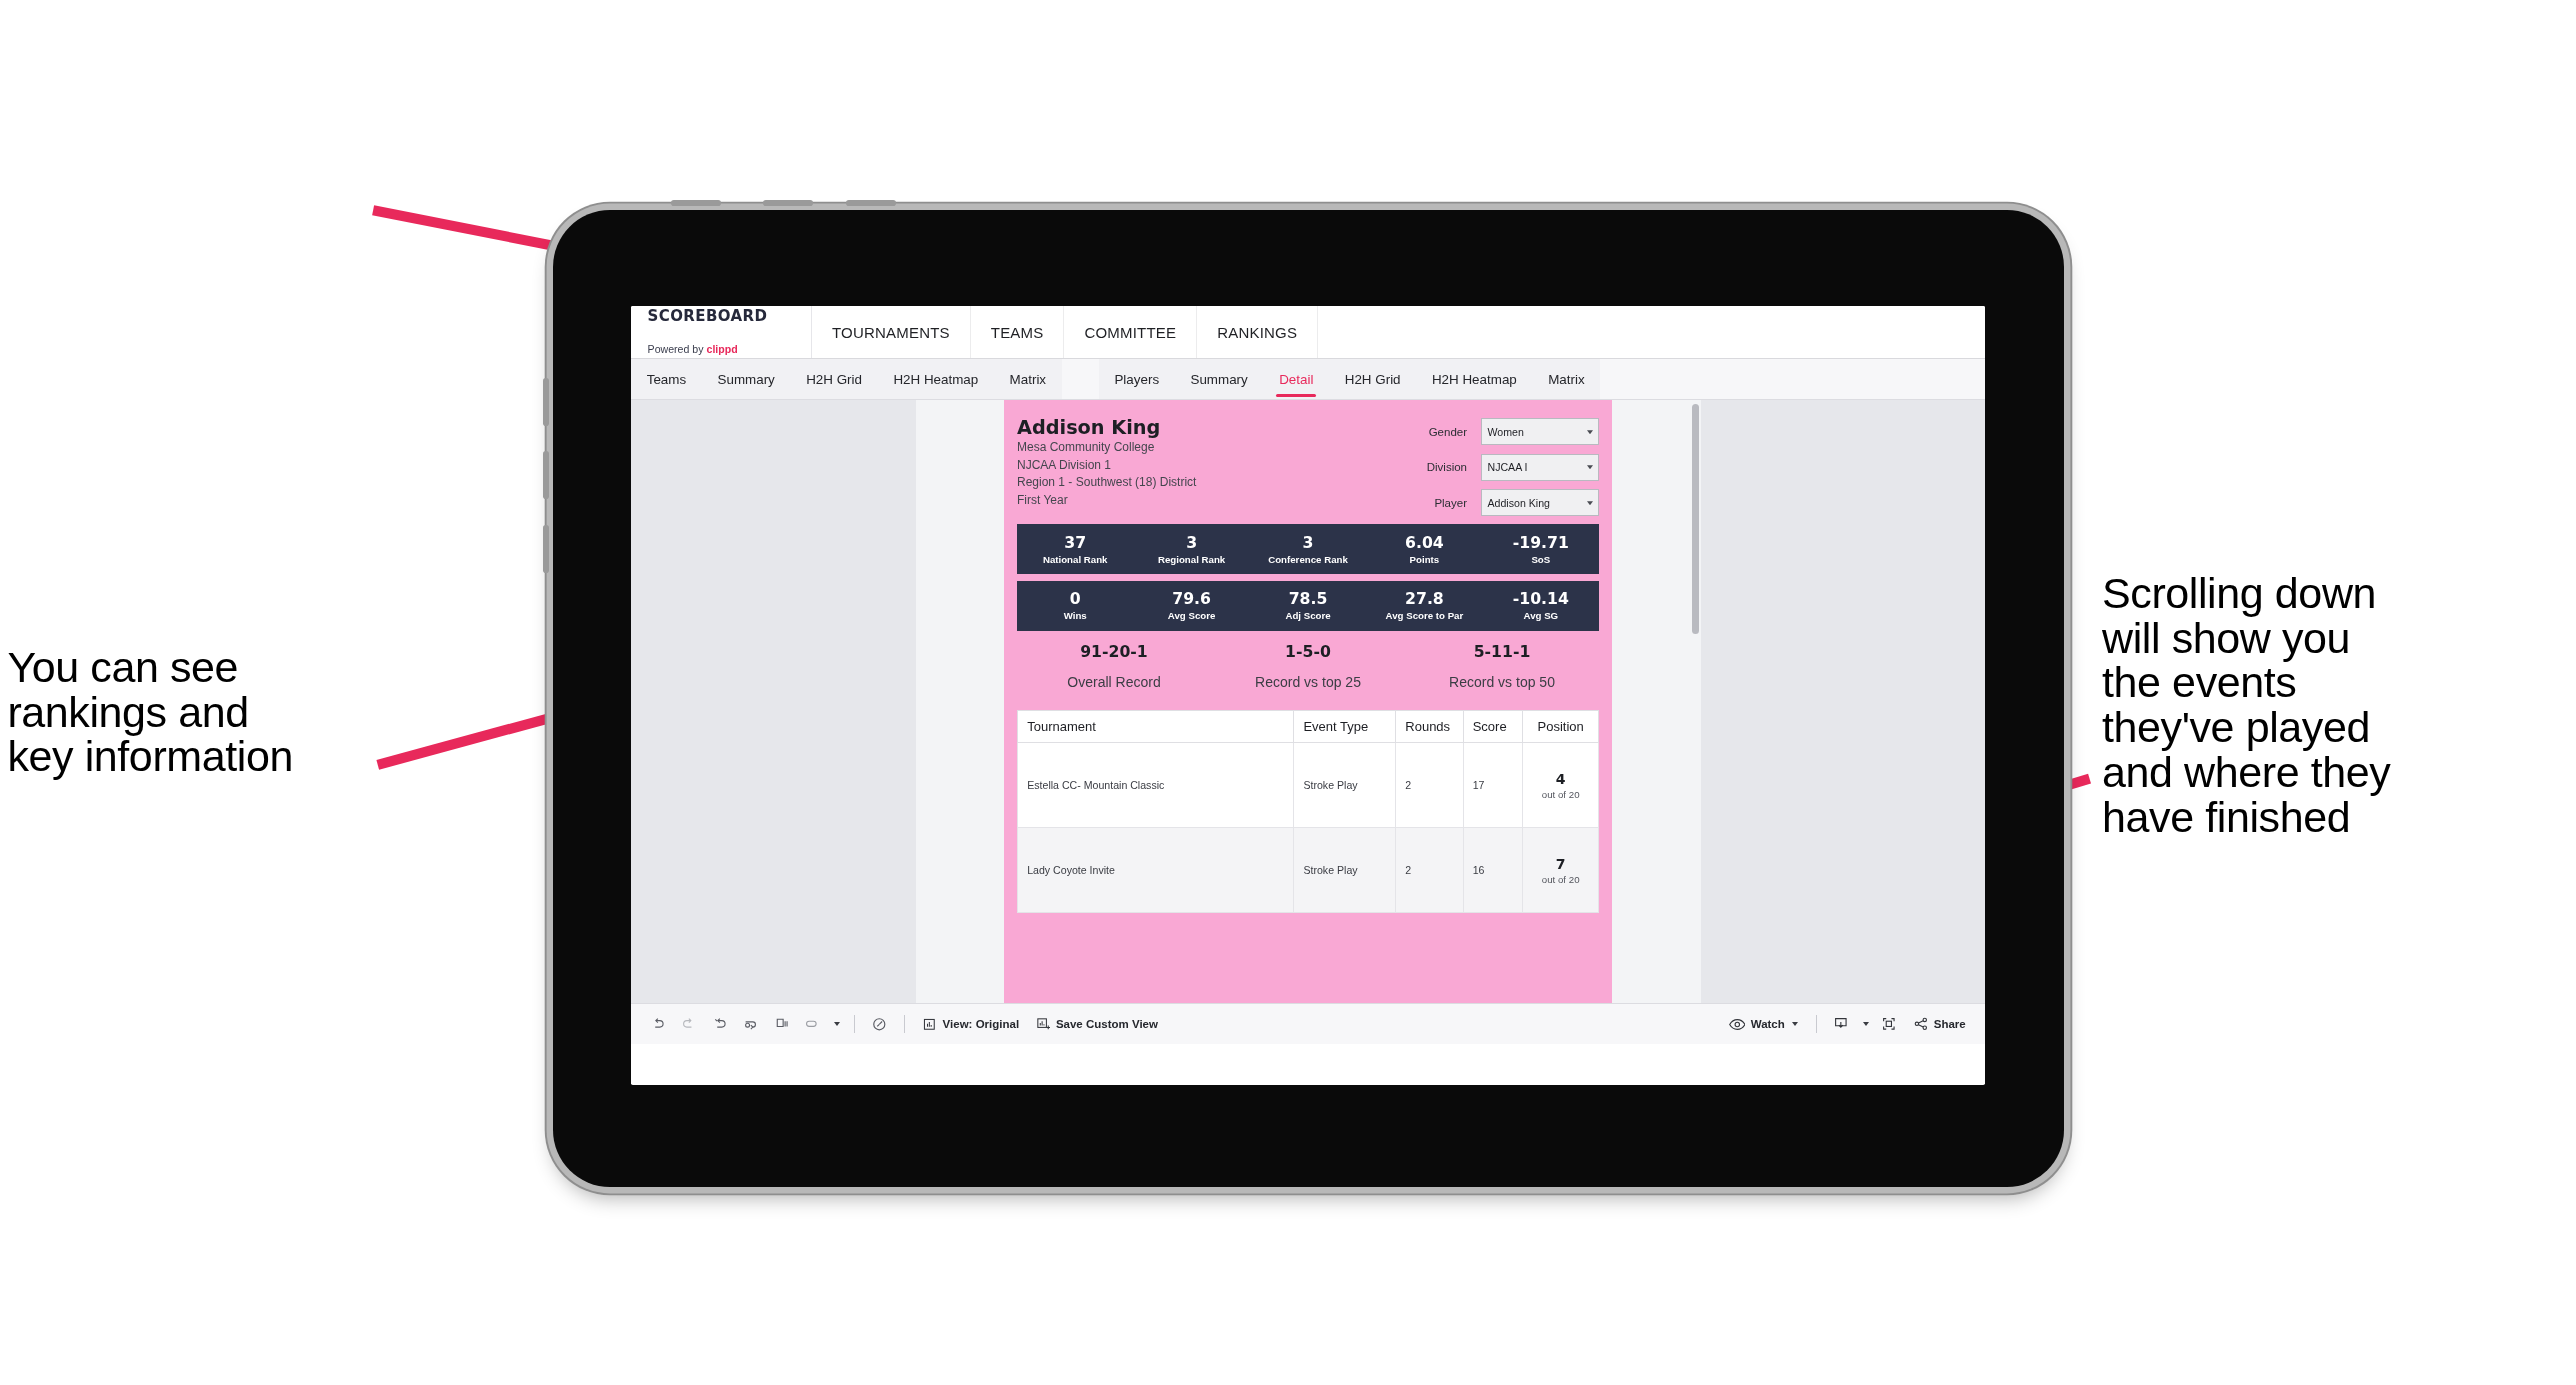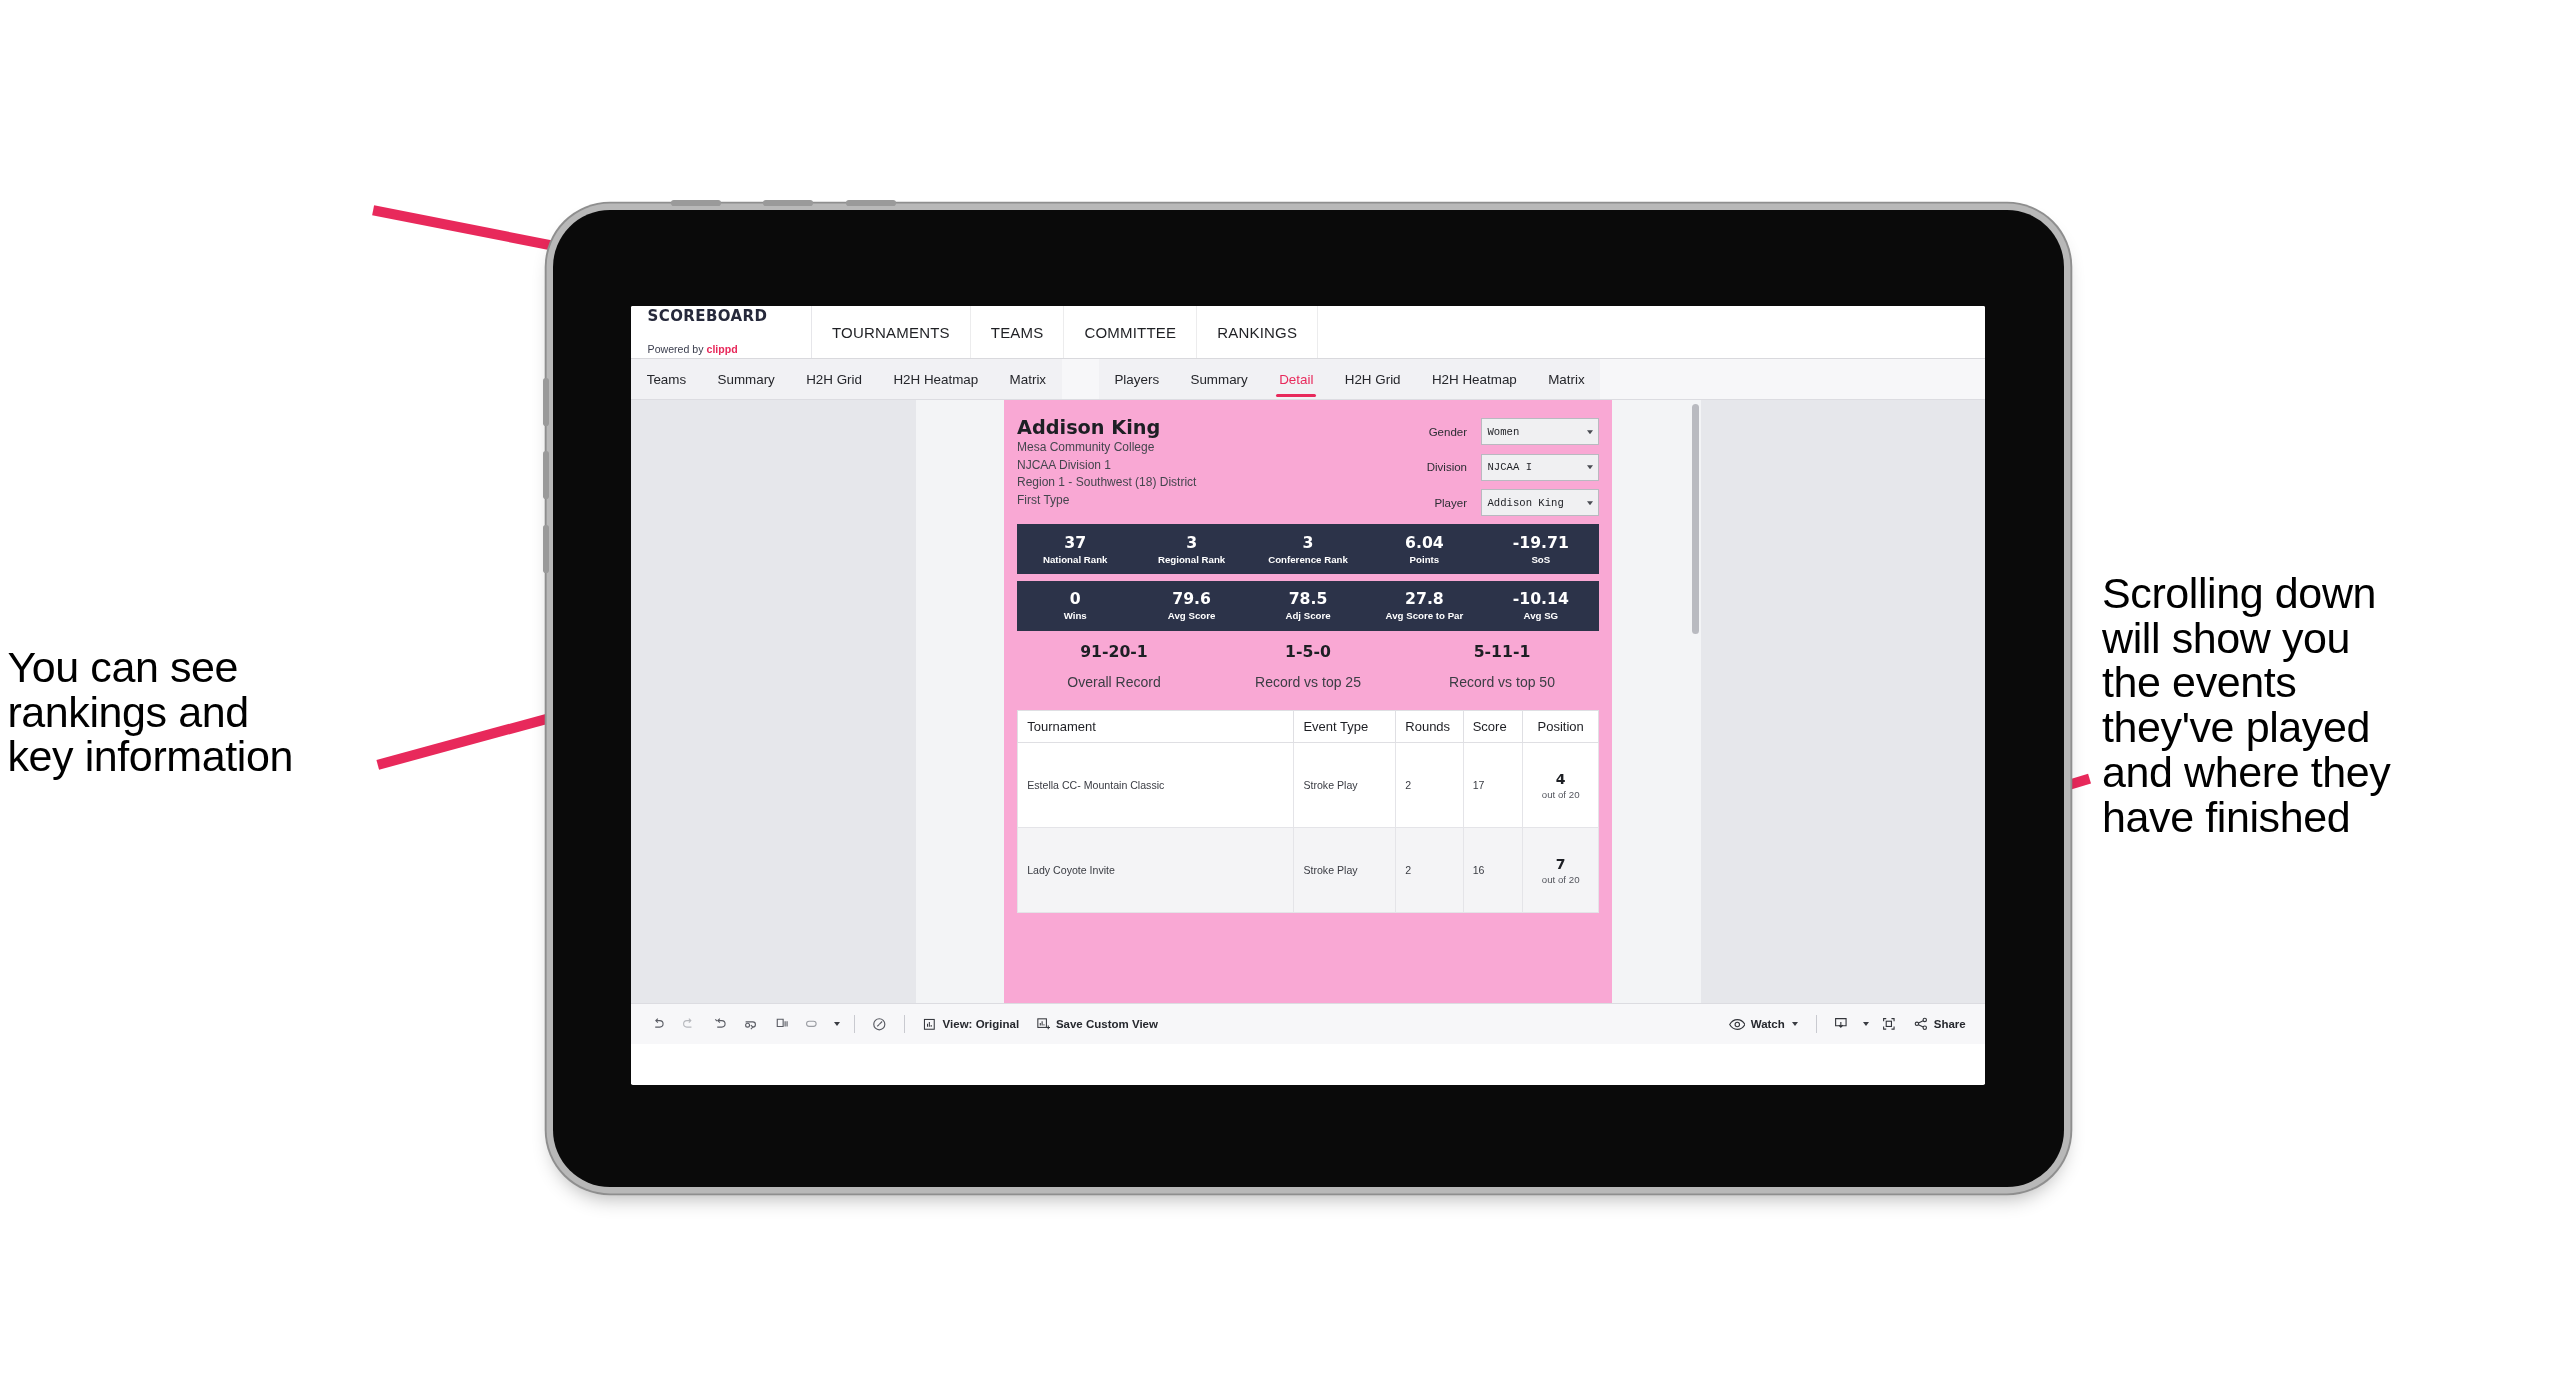--- a/index.html
+++ b/index.html
@@ -125,21 +125,21 @@
     font-size: 19.3px; font-weight: 700; color: #1d1f24; line-height: 1.18;
   }
   .player-line { font-size: 12px; color: #44464e; line-height: 1.45; }
 
   .filters { width: 192px; padding-top: 1.8px; }
   .filter-row { display:flex; align-items:center; justify-content:flex-end; margin-bottom: 8.3px; }
   .filter-label { font-size: 11.5px; color: #2c2e34; margin-right: 14px; }
   .filter-select {
     width: 118px; height: 27px; background: #f0f0f2;
     border: 0.9px solid #b9b9c0; font-size: 10.6px; color: #1e1f24;
-    display:flex; align-items:center; padding: 0 5.5px; position: relative; cursor: pointer; font-family: Liberation Mono, monospace;
+    display:flex; align-items:center; padding: 0 5.5px; position: relative; cursor: pointer;
   }
   .caret {
     position:absolute; right: 5.5px; top: 50%; width: 0; height: 0;
     border-left: 3.7px solid transparent; border-right: 3.7px solid transparent;
     border-top: 4.6px solid #4a4c53; transform: translateY(-1.8px);
   }
 
   
   .statbar {
     margin: 0 13px; background: #2c3349; display: flex; height: 50px; align-items: center;
@@ -272,21 +272,21 @@
       <div class="canvas">
         <div class="sheet">
           <div class="viz">
 
             <div class="player-head">
               <div class="player-meta">
                 <div class="player-name">Addison King</div>
                 <div class="player-line">Mesa Community College</div>
                 <div class="player-line">NJCAA Division 1</div>
                 <div class="player-line">Region 1 - Southwest (18) District</div>
-                <div class="player-line">First Type</div>
+                <div class="player-line">First Year</div>
               </div>
               <div class="filters">
                 <div class="filter-row">
                   <span class="filter-label">Gender</span>
                   <div class="filter-select">
                     <span>Women</span>
                     <span class="caret"></span>
                   </div>
                 </div>
                 <div class="filter-row">

